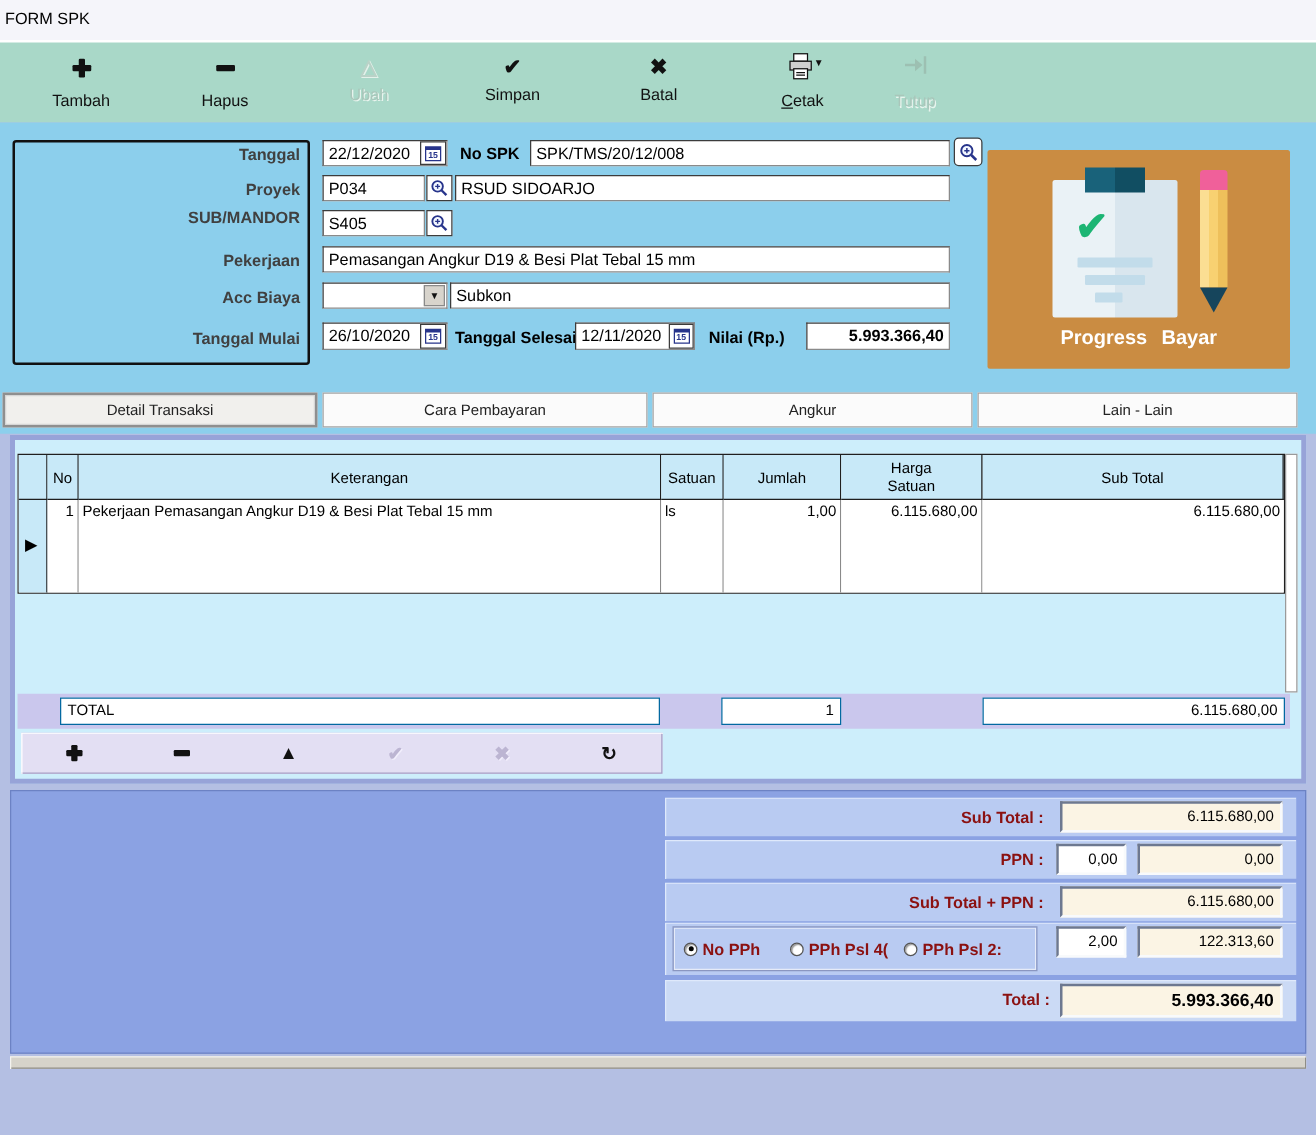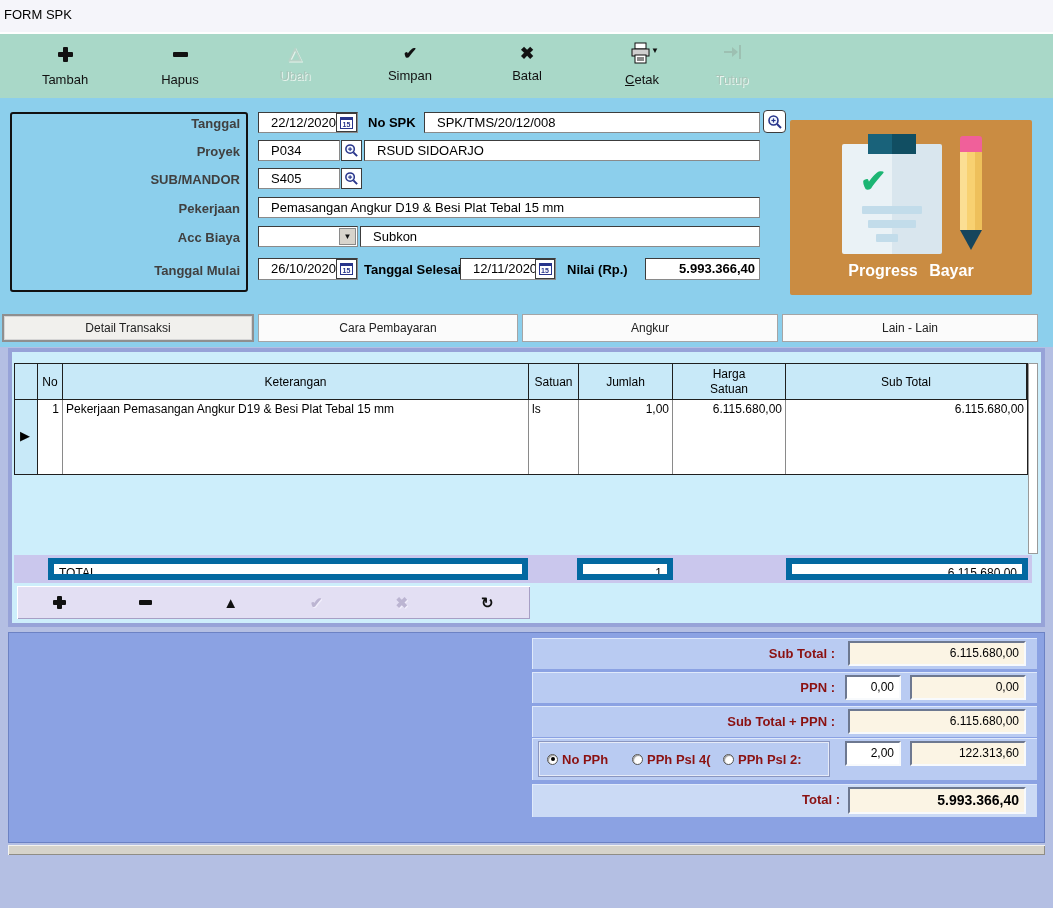--- a/index.html
+++ b/index.html
@@ -25,21 +25,21 @@
   .bars-minus::before{ content:""; position:absolute; left:6px; top:10px; width:15px; height:5px; background:#111; border-radius:1px; }
   .glyph { font-size:17px; line-height:24px; color:#111; font-weight:bold; }
   .glyph.gray { color:#b9d2c7; text-shadow:1px 1px 0 #e4f1ea; }
   .caret-down { position:absolute; right:-4px; top:4px; font-size:8px; color:#111; }
 
   
   .form-area { left:0; top:98px; width:1053px; height:249px; background:#8ccfec; }
   .label-box { left:10px; top:112px; width:238px; height:180px; border:2px solid #111; border-radius:3px; }
   .flabel { position:absolute; right:813px; width:220px; text-align:right; font-size:13px; font-weight:bold; color:#404040; }
   .inline-label { position:absolute; font-size:13px; font-weight:bold; color:#000; }
-  .tb { position:absolute; background:#fff; border:1px solid #3c3c3c; border-right-color:#8a8a8a; border-bottom-color:#8a8a8a; font-size:13px; color:#000; padding:2px 4px 0 12px; overflow:hidden; white-space:nowrap; }
+  .tb { position:absolute; background:#fff; border:1px solid #3c3c3c; border-right-color:#8a8a8a; border-bottom-color:#8a8a8a; font-size:13px; color:#000; padding:2px 4px 0 4px; overflow:hidden; white-space:nowrap; }
   .tb.right { text-align:right; }
   .tb.bold { font-weight:bold; }
   .mini-btn { position:absolute; background:#fff; border:1px solid #3c3c3c; display:flex; align-items:center; justify-content:center; cursor:pointer; }
   .cal-face { width:13px; height:12px; border:1px solid #27348b; border-top:3px solid #27348b; font-size:7px; font-weight:bold; color:#27348b; text-align:center; line-height:9px; background:#fff; }
   .combo-arrow { position:absolute; right:1px; top:1px; bottom:1px; width:17px; background:#d8d4cc; border:1px solid #8a8a8a; font-size:8px; color:#111; display:flex; align-items:center; justify-content:center; }
 
   
   .pcard { left:790px; top:120px; width:242px; height:175px; background:#ca8c42; border-radius:2px; cursor:pointer; }
   .board { position:absolute; left:52px; top:24px; width:100px; height:110px; background:linear-gradient(90deg,#eaf2f6 0 50%,#d9e6ee 50%); border-radius:2px; }
   .clip { position:absolute; left:78px; top:14px; width:48px; height:20px; background:linear-gradient(90deg,#19627a 0 50%,#114e62 50%); }
@@ -61,21 +61,21 @@
   .gcell { position:absolute; font-size:12px; color:#000; overflow:hidden; }
   .ghead { background:#c8e9f8; border-right:1px solid #1f1f1f; border-bottom:1px solid #1f1f1f; display:flex; align-items:center; justify-content:center; text-align:center; }
   .gdata { background:#fff; border-right:1px solid #8a8a8a; padding:2px 3px 0 3px; }
   .gdata.right { text-align:right; }
   .gsel { background:#c8e9f8; border-right:1px solid #1f1f1f; }
   .wrapnarrow { width:60px; margin:0 auto; line-height:1.25; }
   .row-pointer { position:absolute; left:5px; top:28px; font-size:13px; color:#000; }
   .scroll-strip { left:1028px; top:363px; width:10px; height:191px; background:#fff; border:1px solid #9a9a9a; }
 
   .total-strip { left:14px; top:555px; width:1018px; height:28px; background:#cac7ed; }
-  .tot-box { position:absolute; top:558px; height:22px; background:#fff; border:6px solid #0369a1; font-size:12px; padding:2px 5px 0 5px; overflow:hidden; }
+  .tot-box { position:absolute; top:558px; height:22px; background:#fff; border:1px solid #0369a1; font-size:12px; padding:2px 5px 0 5px; overflow:hidden; }
   .tot-box.right { text-align:right; }
 
   .navigator { left:17px; top:586px; width:513px; height:33px; background:#e3dff3; box-shadow:inset 1px 1px 0 #ffffff, inset -1px -1px 0 #a79fc5; display:flex; }
   .nbtn { flex:1; display:flex; align-items:center; justify-content:center; position:relative; cursor:pointer; }
   .nglyph { font-size:15px; font-weight:bold; color:#111; }
   .nglyph.gray { color:#bcb5d2; text-shadow:1px 1px 0 #f2effc; }
   .nbars-plus::before { content:""; position:absolute; left:50%; top:50%; width:13px; height:5px; margin:-2.5px 0 0 -6.5px; background:#111; border-radius:1px; }
   .nbars-plus::after  { content:""; position:absolute; left:50%; top:50%; width:5px; height:13px; margin:-6.5px 0 0 -2.5px; background:#111; border-radius:1px; }
   .nbars-minus::before{ content:""; position:absolute; left:50%; top:50%; width:13px; height:5px; margin:-2.5px 0 0 -6.5px; background:#111; border-radius:1px; }
 
@@ -148,21 +148,21 @@
       </span>
       <span class="tlabel">Tutup</span>
     </div>
   </div>
 
   <div class="abs form-area"></div>
 
   <div class="abs label-box"></div>
   <div class="flabel" style="top:116px">Tanggal</div>
   <div class="flabel" style="top:144px">Proyek</div>
-  <div class="flabel" style="top:172px">SUB/MANDOR</div>
+  <div class="flabel" style="top:166px">SUB/MANDOR</div>
   <div class="flabel" style="top:201px">Pekerjaan</div>
   <div class="flabel" style="top:230px">Acc Biaya</div>
   <div class="flabel" style="top:263px">Tanggal Mulai</div>
 
   <div class="tb" style="left:258px;top:112px;width:100px;height:21px">22/12/2020</div>
   <div class="mini-btn" style="left:336px;top:113px;width:21px;height:19px">
     <span class="cal-face">15</span>
   </div>
   <div class="inline-label" style="left:368px;top:115px">No SPK</div>
   <div class="tb" style="left:424px;top:112px;width:336px;height:21px">SPK/TMS/20/12/008</div>

